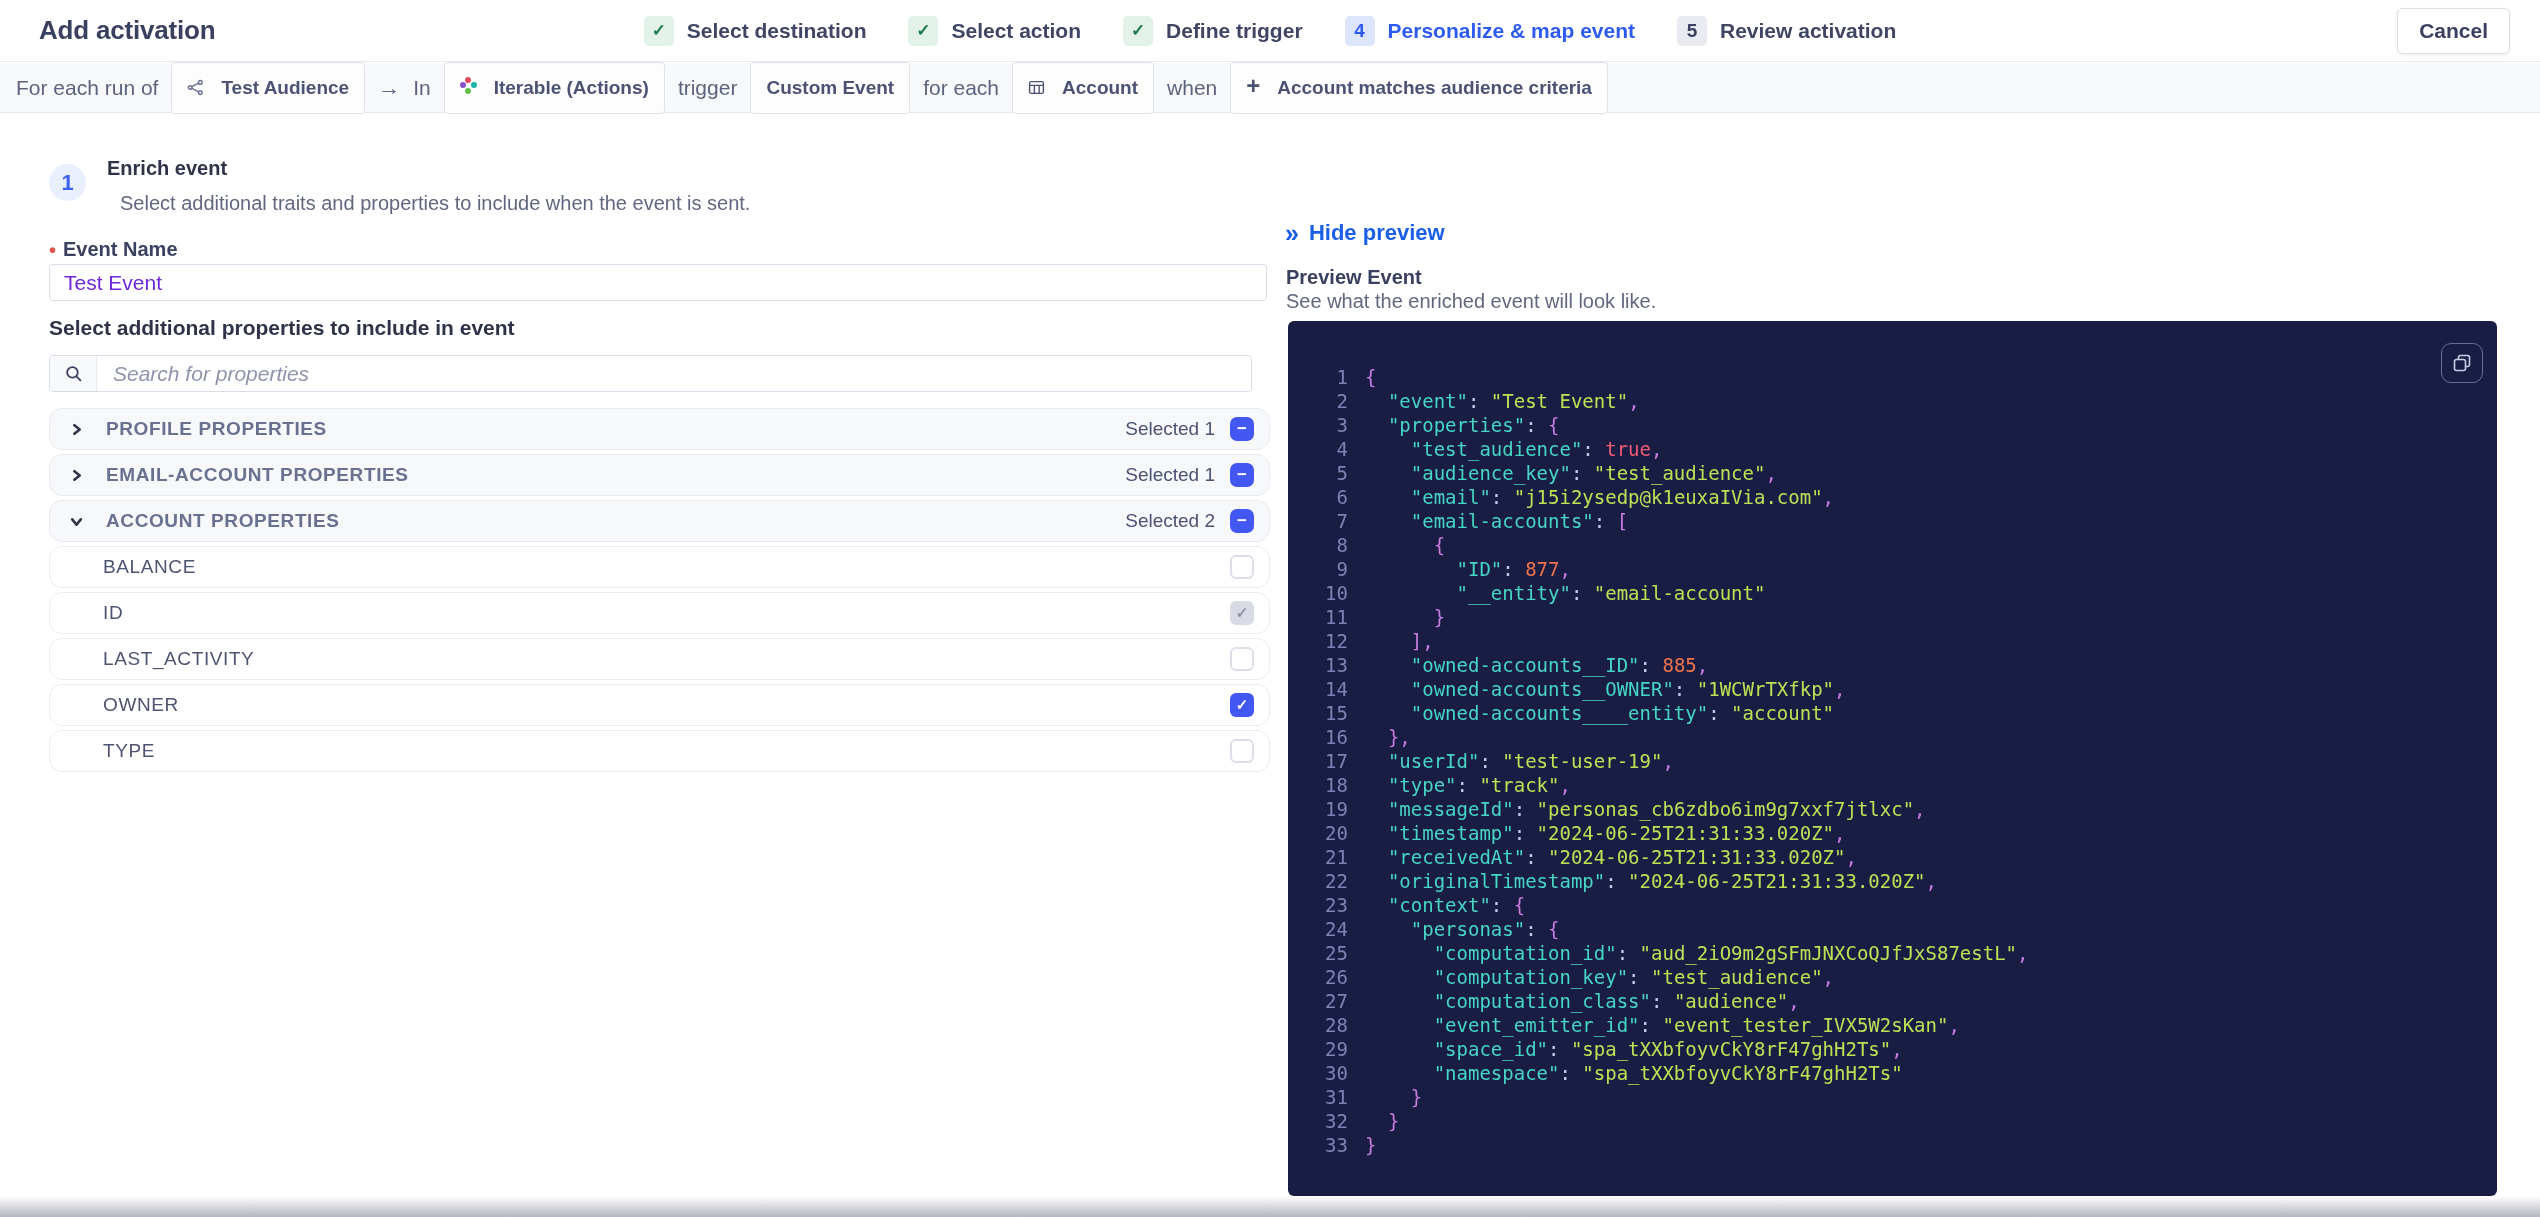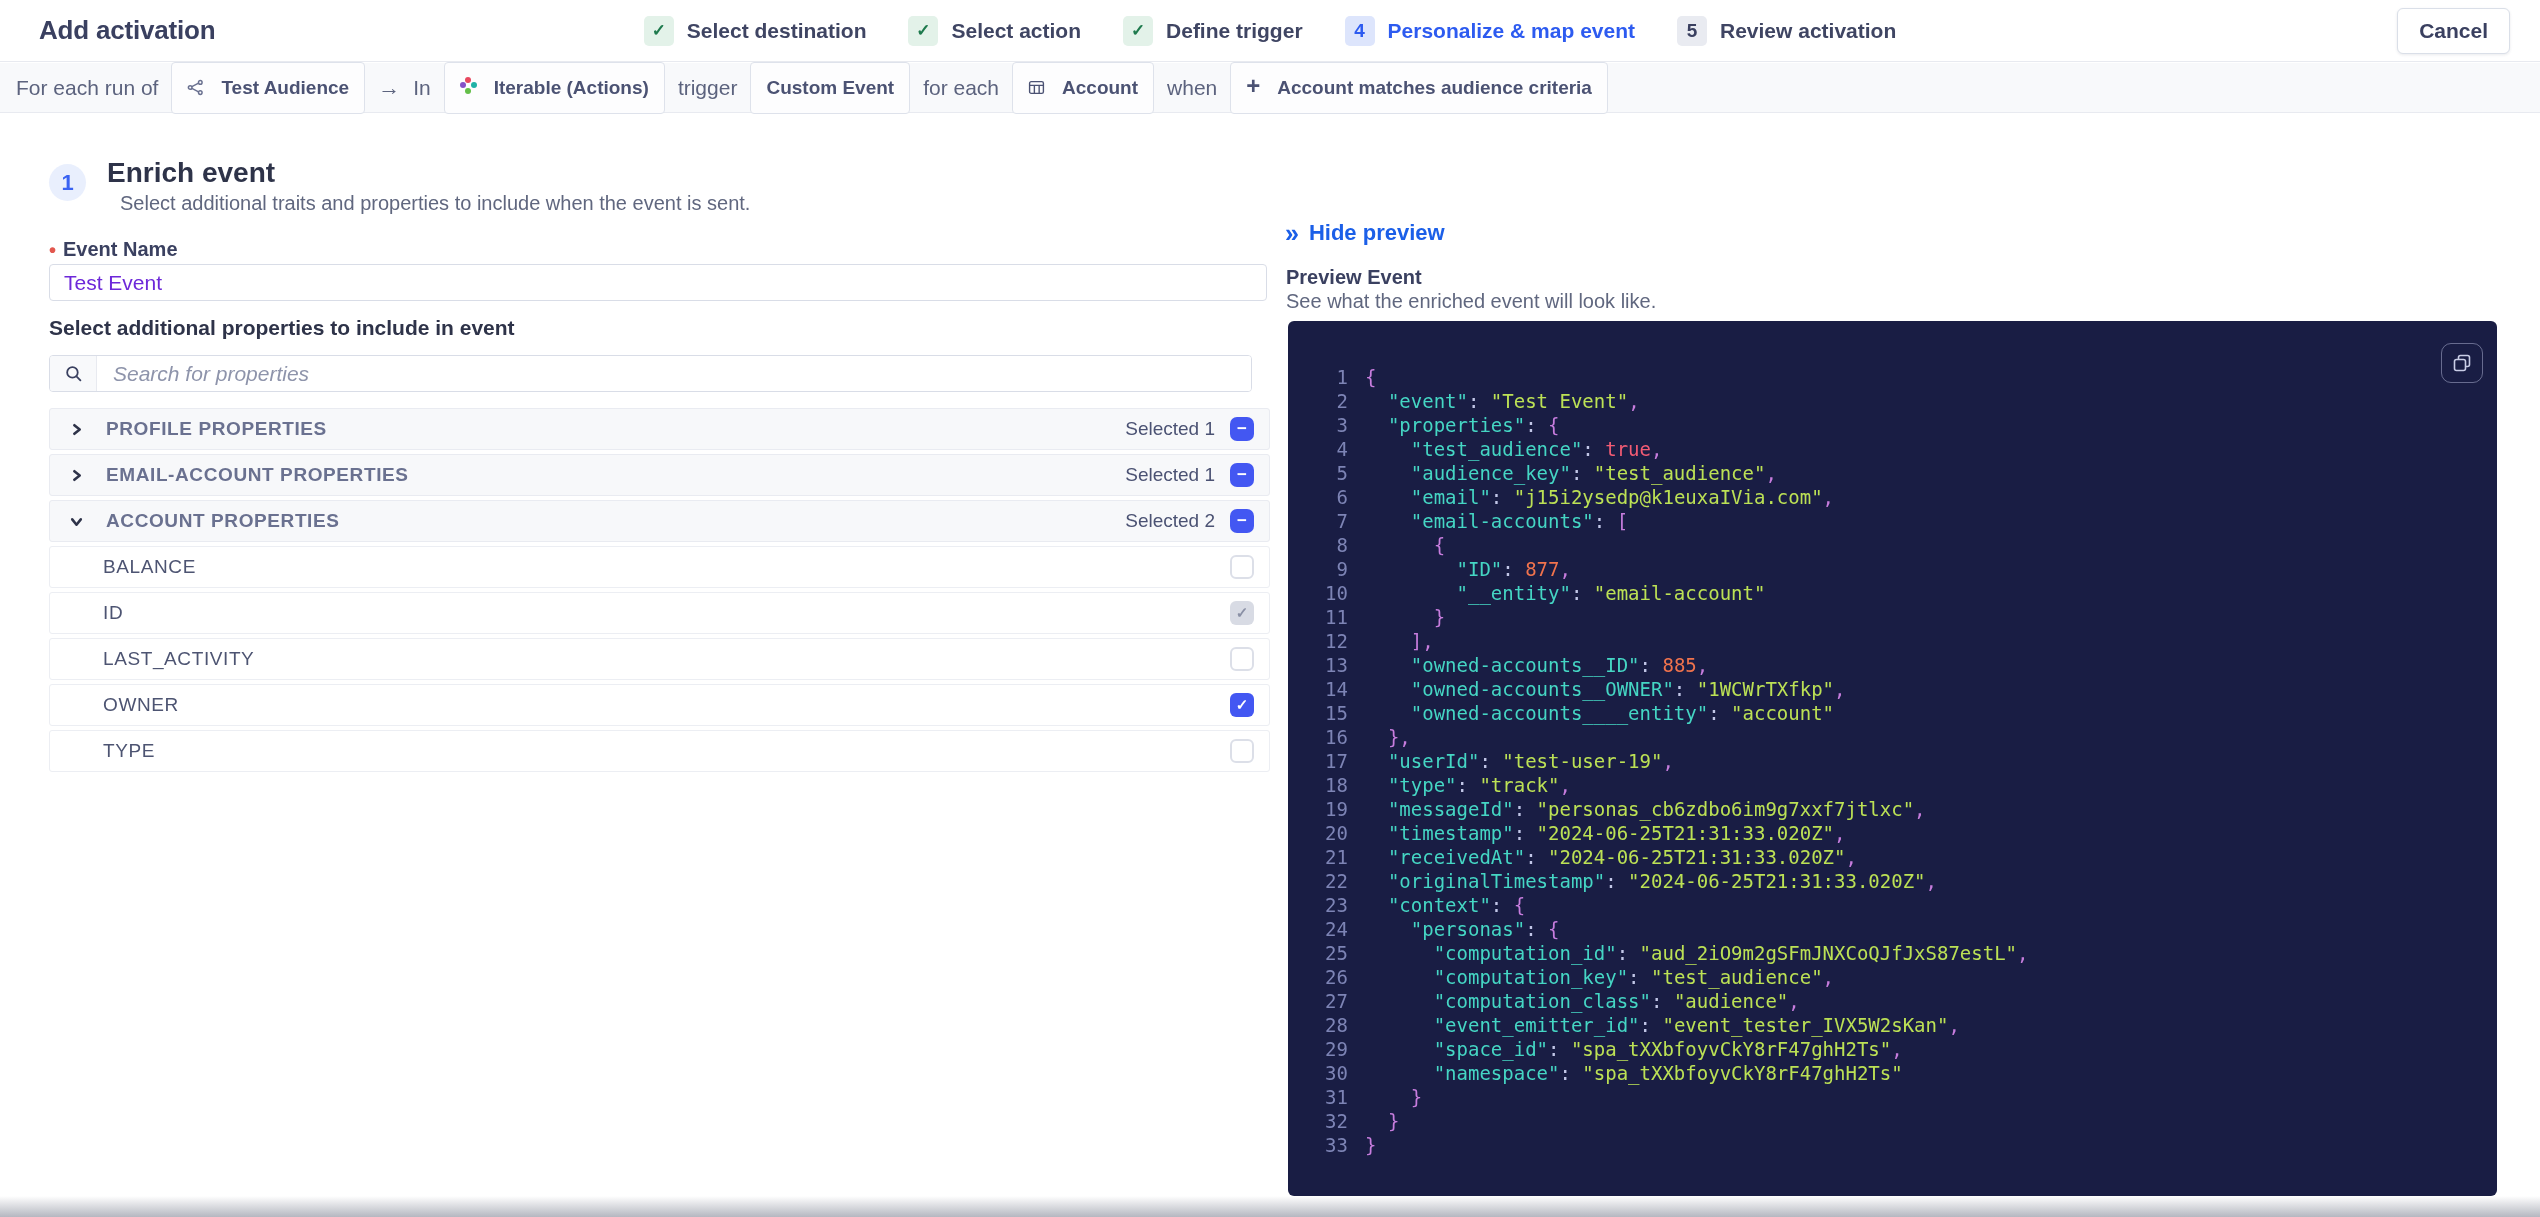--- a/index.html
+++ b/index.html
@@ -27,34 +27,34 @@
   .iterable-dots { position:relative; width:17px; height:17px; display:inline-block; }
   .iterable-dots i { position:absolute; width:6px; height:6px; border-radius:50%; }
   .iterable-dots .d1 { left:5.5px; top:0; background:#e8485f; }
   .iterable-dots .d2 { left:0; top:5.5px; background:#8550c8; }
   .iterable-dots .d3 { right:0; top:5.5px; background:#1fb3a7; }
   .iterable-dots .d4 { left:5.5px; bottom:0; background:#64bf49; }
   .plus-glyph { font-size:24px; line-height:17px; color:#4b5273; font-weight:600; }
 
   
   .enrich-circle { position:absolute; top:164px; left:49px; width:37px; height:37px; border-radius:50%; background:#e9effd; color:#3a63f2; font-size:22px; font-weight:600; display:flex; align-items:center; justify-content:center; }
-  .enrich-title { position:absolute; top:157px; left:107px; font-size:28px; font-weight:700; color:#2e3349; }
+  .enrich-title { position:absolute; top:157px; left:107px; font-size:20px; font-weight:700; color:#2e3349; }
   .enrich-sub { position:absolute; top:192px; left:120px; font-size:20px; color:#60677f; }
   .event-name-label { position:absolute; top:238px; left:49px; display:flex; align-items:center; gap:7px; font-size:20px; font-weight:600; color:#3a4060; }
   .req-dot { color:#e2574e; font-size:20px; line-height:1; }
   .event-name-input { position:absolute; top:264px; left:49px; width:1218px; height:37px; border:1px solid #d9dde7; border-radius:4px; padding:0 14px; font-size:21px; color:#6d28d9; font-family:inherit; background:#fff; }
   .props-label { position:absolute; top:316px; left:49px; font-size:21px; font-weight:700; color:#2e3349; }
   .search-box { position:absolute; top:355px; left:49px; width:1203px; height:37px; border:1px solid #d9dde7; border-radius:4px; display:flex; overflow:hidden; background:#fff; }
   .search-icon-cell { width:47px; flex:none; background:#f8f9fb; border-right:1px solid #e8eaf0; display:flex; align-items:center; justify-content:center; }
   .search-input { flex:1; border:none; outline:none; padding:0 16px; font-size:21px; font-family:inherit; color:#3a4060; font-style:italic; }
   .search-input::placeholder { color:#8e94ab; font-style:italic; }
 
   
   .prop-list { position:absolute; top:408px; left:49px; width:1221px; }
-  .group-row, .prop-row { height:42px; margin-bottom:4px; border-radius:3px; display:flex; align-items:center; cursor:pointer; }
+  .group-row, .prop-row { height:42px; margin-bottom:4px; border-radius:13px; display:flex; align-items:center; cursor:pointer; }
   .group-row { background:#f7f8fa; border:1px solid #e9ebf1; padding:0 15px 0 19px; }
   .prop-row  { background:#fff;    border:1px solid #eceef3; padding:0 15px 0 53px;gap:25px; }
   .group-chevron { width:16px; display:flex; align-items:center; }
   .group-label { margin-left:21px; font-size:19px; letter-spacing:.6px; font-weight:600; color:#6a7190; }
   .prop-label { font-size:19px; letter-spacing:.6px; color:#4d5472; }
   .selected-label { margin-left:auto; font-size:19px; color:#4b5273; margin-right:15px; }
   .prop-row .cbx { margin-left:auto; }
   .cbx { width:24px; height:24px; border-radius:6px; flex:none; display:flex; align-items:center; justify-content:center; font-size:15px; font-weight:700; cursor:pointer; }
   .cbx.unchecked { border:2px solid #dcdfe8; background:#fff; }
   .cbx.checked { background:#4357f2; color:#fff; }

